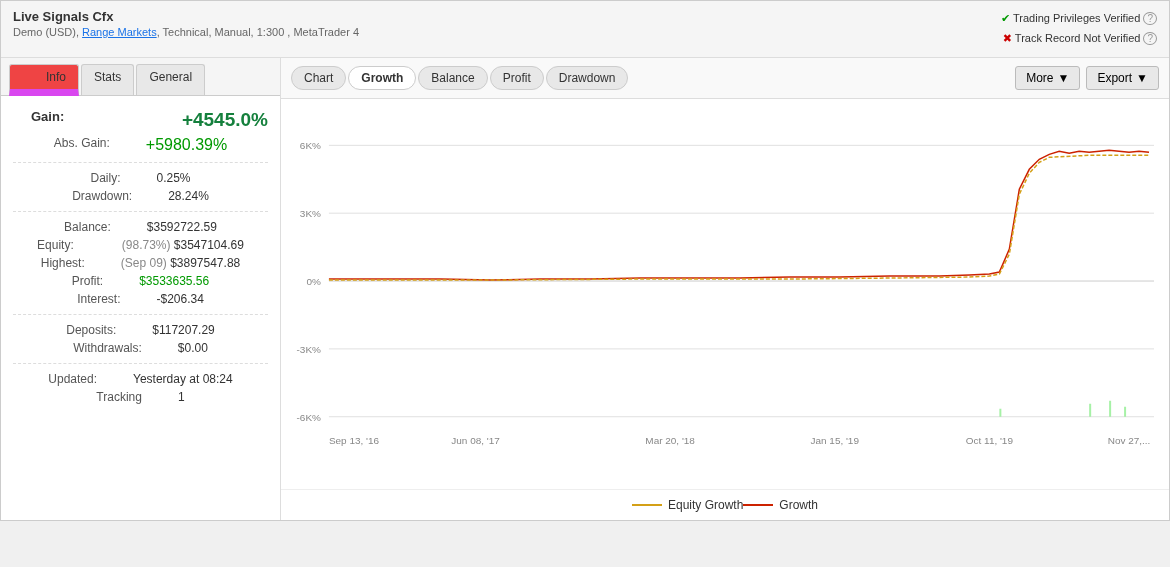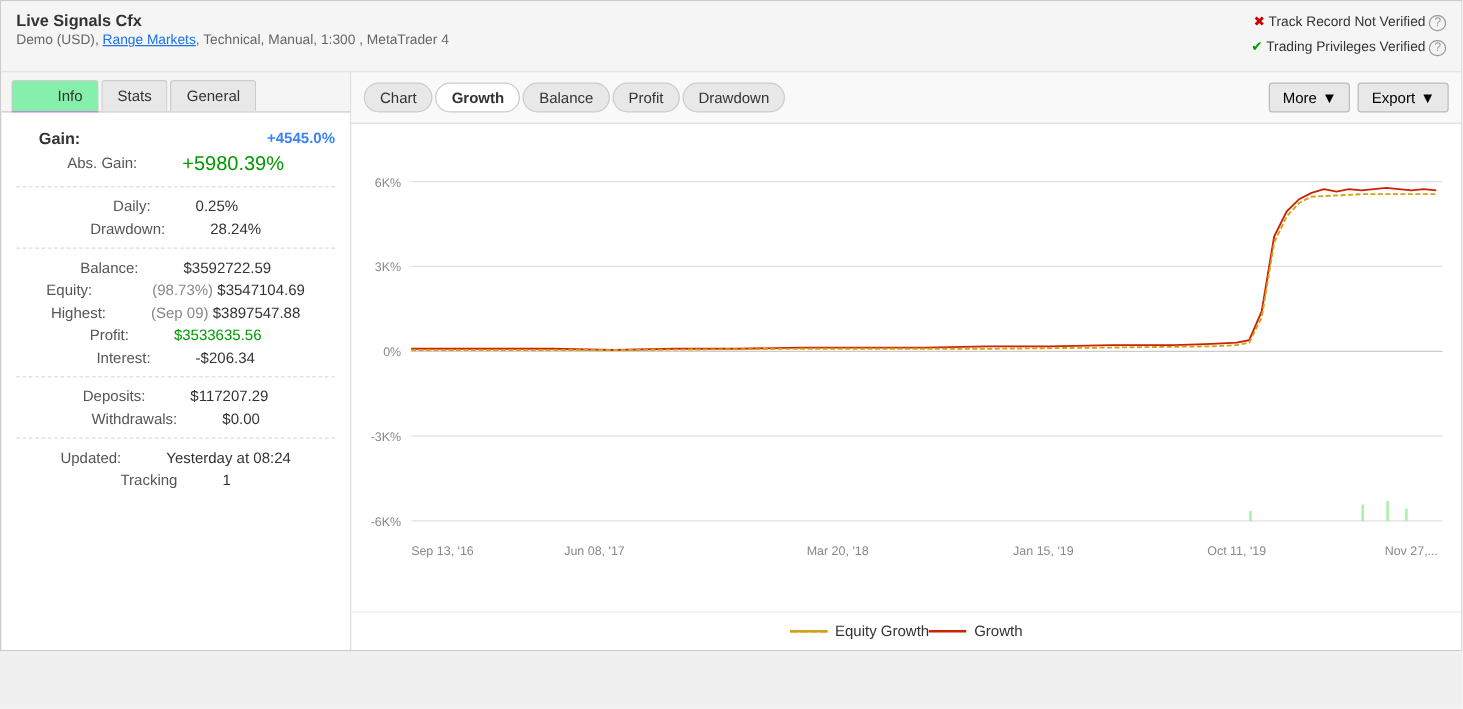--- a/index.html
+++ b/index.html
@@ -11,54 +11,54 @@
     .header-subtitle a { color: #1a73e8; text-decoration: underline; }
     .header-right { float: right; text-align: right; font-size: 11px; line-height: 1.8; }
     .check-icon { color: #090; }
     .x-icon { color: #c00; }
     .clearfix::after { content: ''; display: table; clear: both; }
     .main-content { display: flex; }
     .left-panel { width: 280px; min-width: 280px; border-right: 1px solid #ddd; padding: 0; }
     .right-panel { flex: 1; padding: 0; }
     .left-tabs { display: flex; border-bottom: 1px solid #ccc; background: #f5f5f5; padding: 6px 8px 0; gap: 2px; }
     .left-tab { padding: 5px 12px; border: 1px solid #ccc; border-bottom: none; background: #e8e8e8; cursor: pointer; font-size: 12px; border-radius: 3px 3px 0 0; }
-    .left-tab.active { background: #86efac; border-bottom: 1px solid #d946ef; margin-bottom: -1px; padding-left: 36px; }
+    .left-tab.active { background: #ef4444; border-bottom: 7px solid #d946ef; margin-bottom: -1px; padding-left: 36px; }
     .info-panel { padding: 10px 12px; }
     .info-row { display: flex; justify-content: center; padding: 2px 0; font-size: 12px; gap: 36px; }
     .info-label { color: #555; }
     .info-value { color: #333; }
     .gain-row { display: flex; justify-content: space-between; padding: 3px 0; margin-left: 18px; }
     .gain-label { font-weight: bold; font-size: 13px; color: #333; }
-    .gain-value { font-weight: bold; font-size: 12px; color: #3b82f6; }
+    .gain-value { font-weight: bold; font-size: 19px; color: #15803d; }
     .abs-gain-value { color: #090; font-size: 16px; }
     .profit-value { color: #090; }
     .separator { border: none; border-top: 1px dashed #ddd; margin: 6px 0; }
     .chart-tab { padding: 4px 12px; border: 1px solid #ccc; background: #e8e8e8; cursor: pointer; font-size: 12px; border-radius: 12px; }
     .chart-tab.active { background: #fff; font-weight: bold; }
     .action-btn { padding: 4px 10px; border: 1px solid #bbb; background: #e8e8e8; cursor: pointer; font-size: 12px; border-radius: 3px; display: flex; align-items: center; gap: 4px; }
     .chart-legend { display: flex; justify-content: center; padding: 8px; border-top: 1px solid #eee; font-size: 12px; }
     .legend-item { display: flex; align-items: center; gap: 6px; }
     .header-info { overflow: hidden; }
   </style>
 </head>
 <body>
 
 <div class="container">
 
   <div class="header clearfix">
     <div class="header-info">
       <div class="header-right">
         <div>
+          <span class="check-icon">✔</span>
+          <span>Trading Privileges Verified</span>
+          <span style="color:#999; cursor:pointer; border:1px solid #999; border-radius:50%; padding:0 3px; font-size:10px;">?</span>
+        </div>
+        <div>
           <span class="x-icon">✖</span>
           <span>Track Record Not Verified</span>
-          <span style="color:#999; cursor:pointer; border:1px solid #999; border-radius:50%; padding:0 3px; font-size:10px;">?</span>
-        </div>
-        <div>
-          <span class="check-icon">✔</span>
-          <span>Trading Privileges Verified</span>
           <span style="color:#999; cursor:pointer; border:1px solid #999; border-radius:50%; padding:0 3px; font-size:10px;">?</span>
         </div>
       </div>
       <div class="header-title">Live Signals Cfx</div>
       <div class="header-subtitle">
         Demo (USD), <a href="#">Range Markets</a>, Technical, Manual, 1:300 , MetaTrader 4
       </div>
     </div>
   </div>
 

